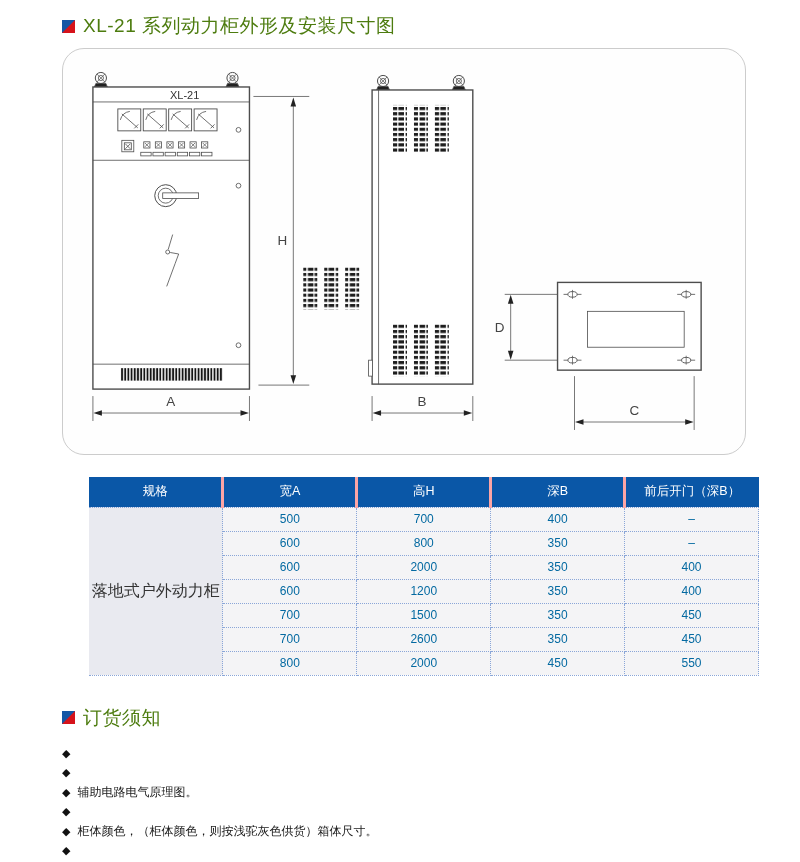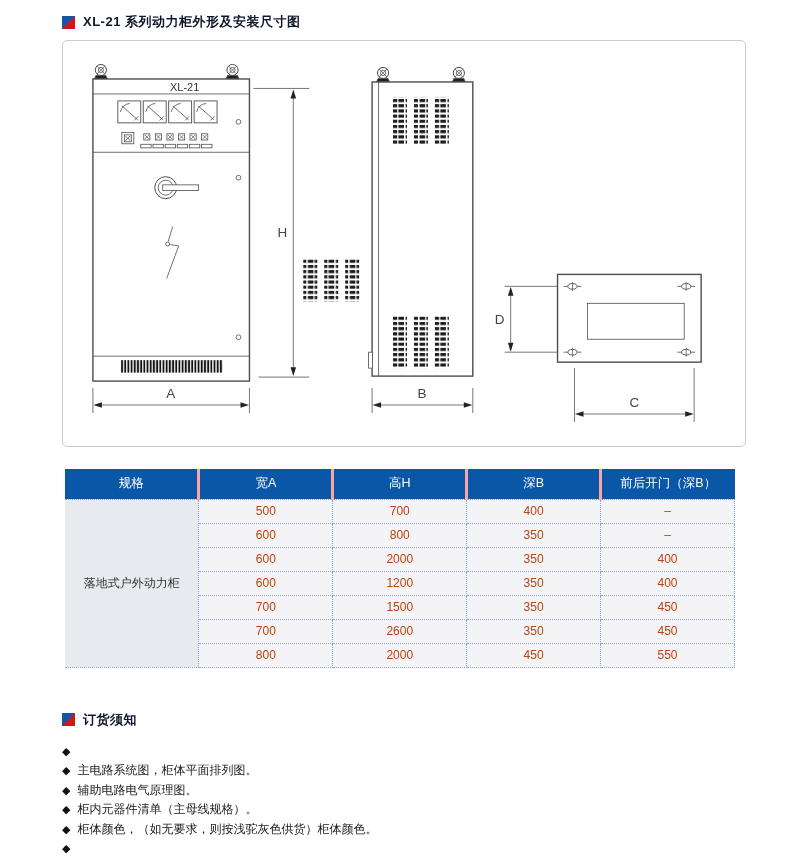--- a/index.html
+++ b/index.html
@@ -6,39 +6,39 @@
   html, body { width: 800px; background: #ffffff; }
   body { height: 862px; font-family: "Liberation Sans", "DejaVu Sans", sans-serif; color: #222; overflow: hidden; }
 
   .page { position: relative; width: 800px; height: 862px; }
 
   
   .section-head { display: flex; align-items: center; gap: 8px; margin-left: 62px; }
   .head-top { padding-top: 13px; }
   .split-icon { width: 13px; height: 13px; flex: 0 0 13px;
     background: linear-gradient(135deg, #1456a5 49.5%, #d6131b 50.5%); }
-  .section-title { font-size: 13px; font-weight: bold; color: #0f172a; letter-spacing: 0.5px; }
+  .section-title { font-size: 19px; font-weight: normal; color: #4d7c0f; letter-spacing: 0.5px; }
 
   
   .panel { margin: 9px 0 0 62px; width: 684px; height: 407px;
-    border: 1px solid #cccccc; border-radius: 5px; background: #fefefe; overflow: hidden; }
+    border: 1px solid #cccccc; border-radius: 22px; background: #fefefe; overflow: hidden; }
   .panel svg { display: block; width: 100%; height: 100%; }
 
   
-  .spec-table { margin: 22px 0 0 65px; width: 670px; border-collapse: collapse; table-layout: fixed; }
+  .spec-table { margin: 22px 0 0 89px; width: 670px; border-collapse: collapse; table-layout: fixed; }
   .spec-table th { background: #0a57a7; color: #ffffff; font-size: 12.5px; font-weight: normal;
     height: 30px; text-align: center; border-left: 3px solid #fca5a5; }
   .spec-table th:first-child { border-left: none; }
   .spec-table td { background: #f4f4f6; border: 1px dotted #8aa6d8; height: 24px;
-    text-align: center; font-size: 12px; color: #c2410c; }
-  .spec-table td.group-cell { background: #e9eaf0; color: #333; border-left: none; font-size: 12px; }
+    text-align: center; font-size: 12px; color: #0369a1; }
+  .spec-table td.group-cell { background: #e9eaf0; color: #333; border-left: none; font-size: 16px; }
   .spec-table col { width: 20%; }
 
   
-  .head-order { margin-top: 43px; text-align: right; }
+  .head-order { margin-top: 29px; text-align: right; }
   .notes { list-style: none; margin: 13px 0 0 62px; }
   .notes li { display: flex; align-items: baseline; gap: 7px; font-size: 12px;
     color: #1a1a1a; line-height: 19.5px; }
   .notes .diamond { font-size: 11px; color: #111; }
 </style>
 </head>
 <body>
 
 <div class="page">
 
@@ -278,32 +278,30 @@
     <span class="split-icon"></span>
     <span class="section-title">订货须知</span>
   </div>
 
   <ul class="notes">
     <li>
       <span class="diamond">◆</span>
     </li>
     <li>
       <span class="diamond">◆</span>
-      <span>主电路系统图，柜体平面排列图。</span>
     </li>
     <li>
       <span class="diamond">◆</span>
       <span>辅助电路电气原理图。</span>
     </li>
     <li>
       <span class="diamond">◆</span>
-      <span>柜内元器件清单（主母线规格）。</span>
-    </li>
-    <li>
-      <span class="diamond">◆</span>
-      <span>柜体颜色，（如无要求，则按浅驼灰色供货）柜体颜色。</span>
+    </li>
+    <li>
+      <span class="diamond">◆</span>
+      <span>柜体颜色，（柜体颜色，则按浅驼灰色供货）箱体尺寸。</span>
     </li>
     <li>
       <span class="diamond">◆</span>
     </li>
   </ul>
 
 </div>
 
 </body></html>

